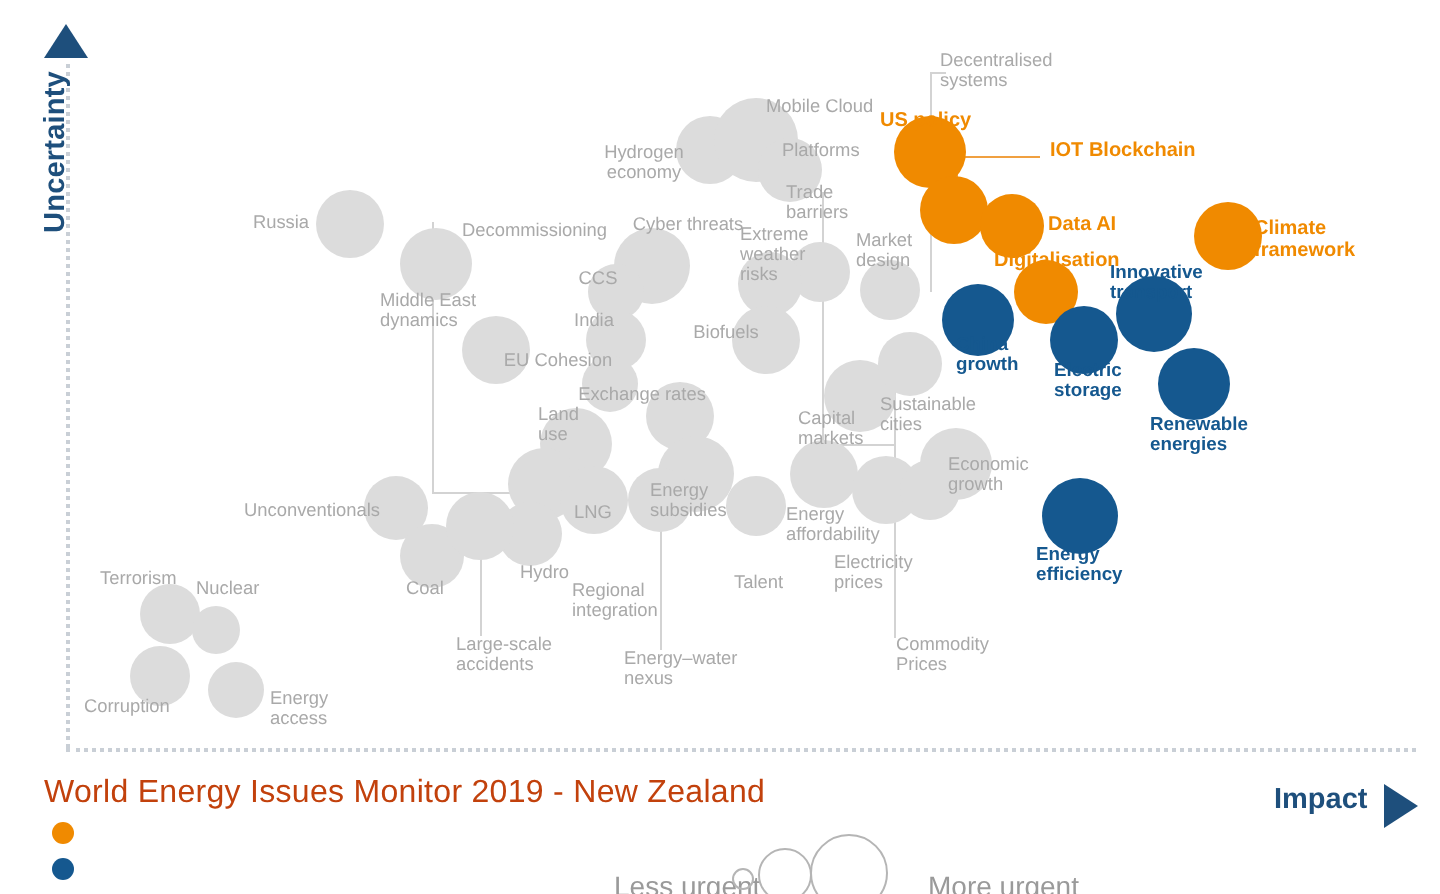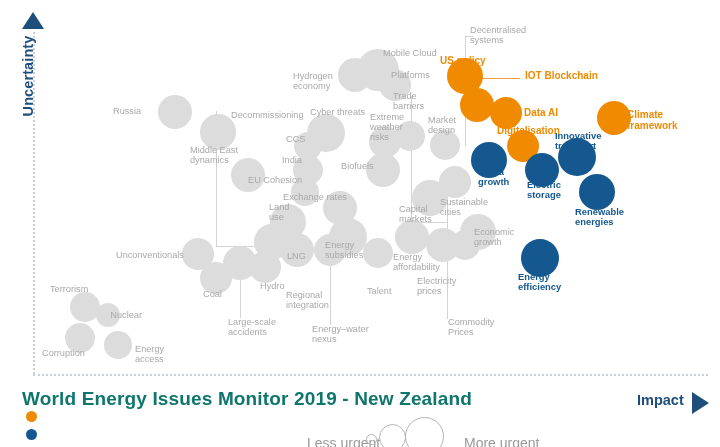--- a/index.html
+++ b/index.html
@@ -27,29 +27,29 @@
   .bub{position:absolute;border-radius:50%;}
   .bub.grey{background:#dcdcdc;}
   .bub.orange{background:#f08a00;}
   .bub.blue{background:#15588f;}
 
   
   .lbl{position:absolute;white-space:pre;line-height:1.08;}
   .lbl.grey{color:#a9a9a9;font-size:9.2px;}
   .lbl.orange{color:#f08a00;font-size:10px;font-weight:bold;}
   .lbl.blue{color:#15588f;font-size:9.4px;font-weight:bold;}
-  .lbl.r{text-align:left;}
+  .lbl.r{text-align:center;}
 
   
   .lead{position:absolute;background:#d3d3d3;}
   .lead.o{background:#f0a040;}
 
   
-  .title{position:absolute;left:22px;top:388px;font-size:19px;font-weight:bold;
-    color:#0f766e;letter-spacing:.15px;}
+  .title{position:absolute;left:22px;top:388px;font-size:16px;font-weight:normal;
+    color:#c2410c;letter-spacing:.15px;}
   .legend-row{position:absolute;font-size:8.6px;font-weight:bold;}
   .legend-dot{position:absolute;width:11px;height:11px;border-radius:50%;}
   .size-ring{position:absolute;border:1px solid #b5b5b5;border-radius:50%;}
   .size-txt{position:absolute;font-size:14px;color:#9a9a9a;}
 </style>
 </head>
 <body>
 
 <div id="root">
 
@@ -163,21 +163,21 @@
 integration</div>
       <div class="lbl grey r" style="left: 116px; top: 251px; width: 80px;">Unconventionals</div>
       <div class="lbl grey" style="left: 203px; top: 290px; width: 28px;">Coal</div>
       <div class="lbl grey" style="left: 228px; top: 318px; width: 58px;">Large-scale
 accidents</div>
       <div class="lbl grey" style="left: 312px; top: 325px; width: 62px;">Energy–water
 nexus</div>
       <div class="lbl grey" style="left: 448px; top: 318px; width: 58px;">Commodity
 Prices</div>
       <div class="lbl grey" style="left: 50px; top: 285px; width: 54px;">Terrorism</div>
-      <div class="lbl grey" style="left: 98px; top: 311px; width: 44px; text-align: right;">Nuclear</div>
+      <div class="lbl grey" style="left: 98px; top: 290px; width: 44px;">Nuclear</div>
       <div class="lbl grey" style="left: 42px; top: 349px; width: 58px;">Corruption</div>
       <div class="lbl grey" style="left: 135px; top: 345px; width: 38px;">Energy
 access</div>
       <div class="lbl grey" style="left: 470px; top: 26px; width: 66px;">Decentralised
 systems</div>
       <div class="lbl orange" style="left: 440px; top: 56px; width: 56px;">US policy</div>
       <div class="lbl orange" style="left: 525px; top: 71px; width: 76px;">IOT Blockchain</div>
       <div class="lbl orange" style="left: 524px; top: 108px; width: 42px;">Data AI</div>
       <div class="lbl orange" style="left: 497px; top: 126px; width: 66px;">Digitalisation</div>
       <div class="lbl orange" style="left: 627px; top: 110px; width: 58px;">Climate

